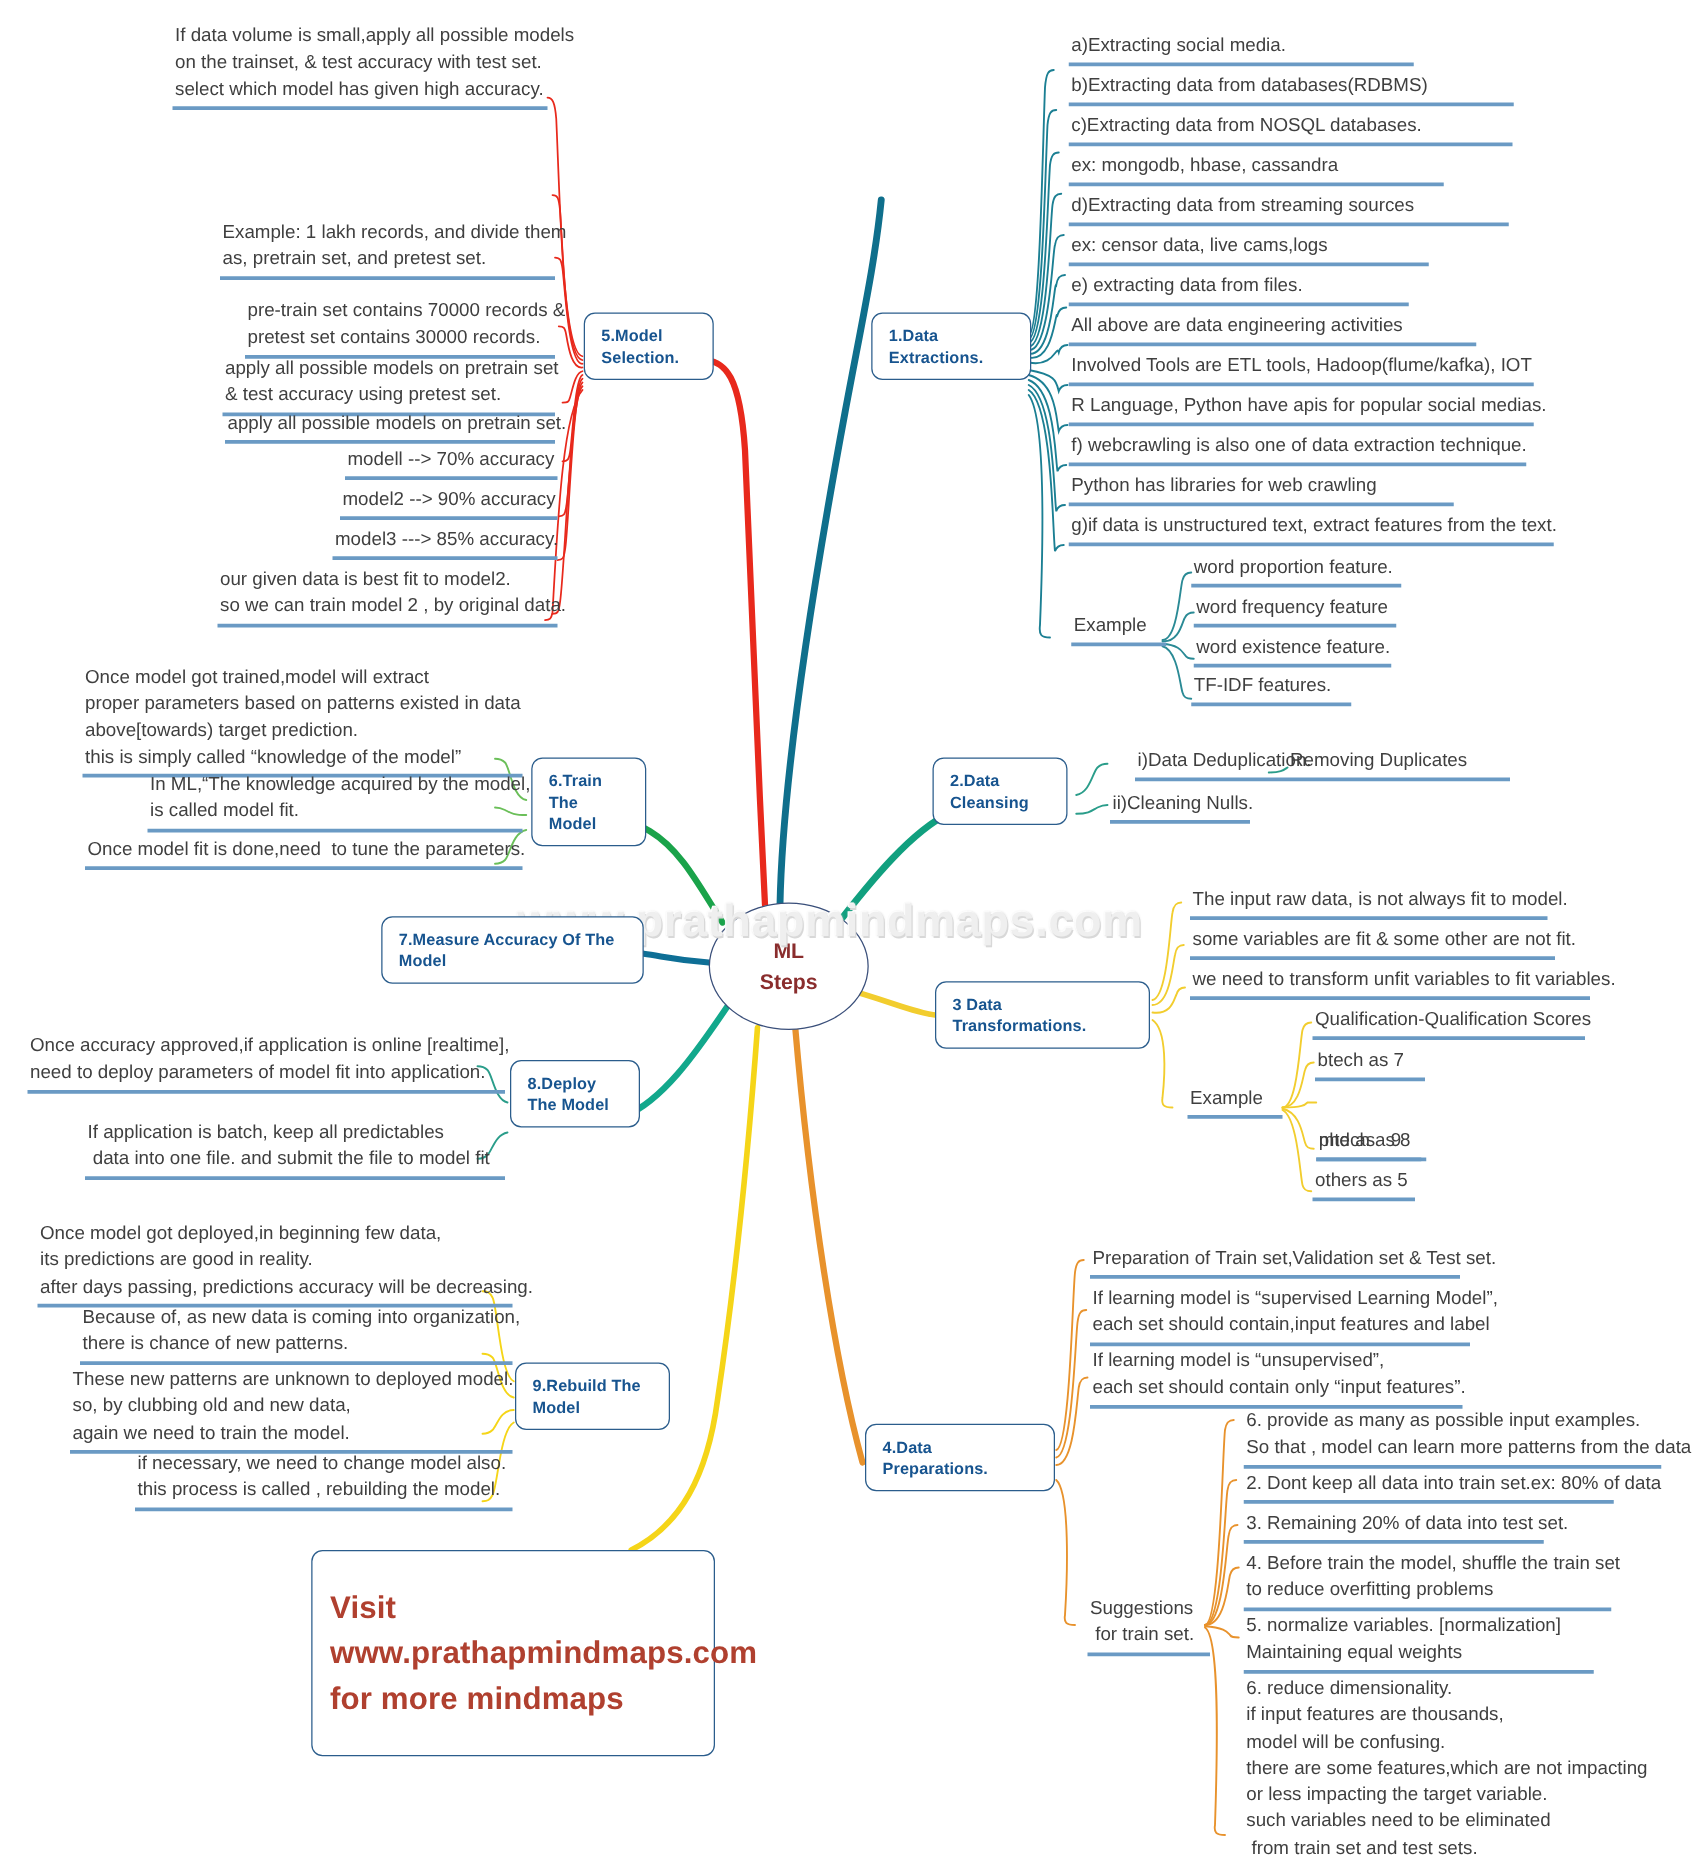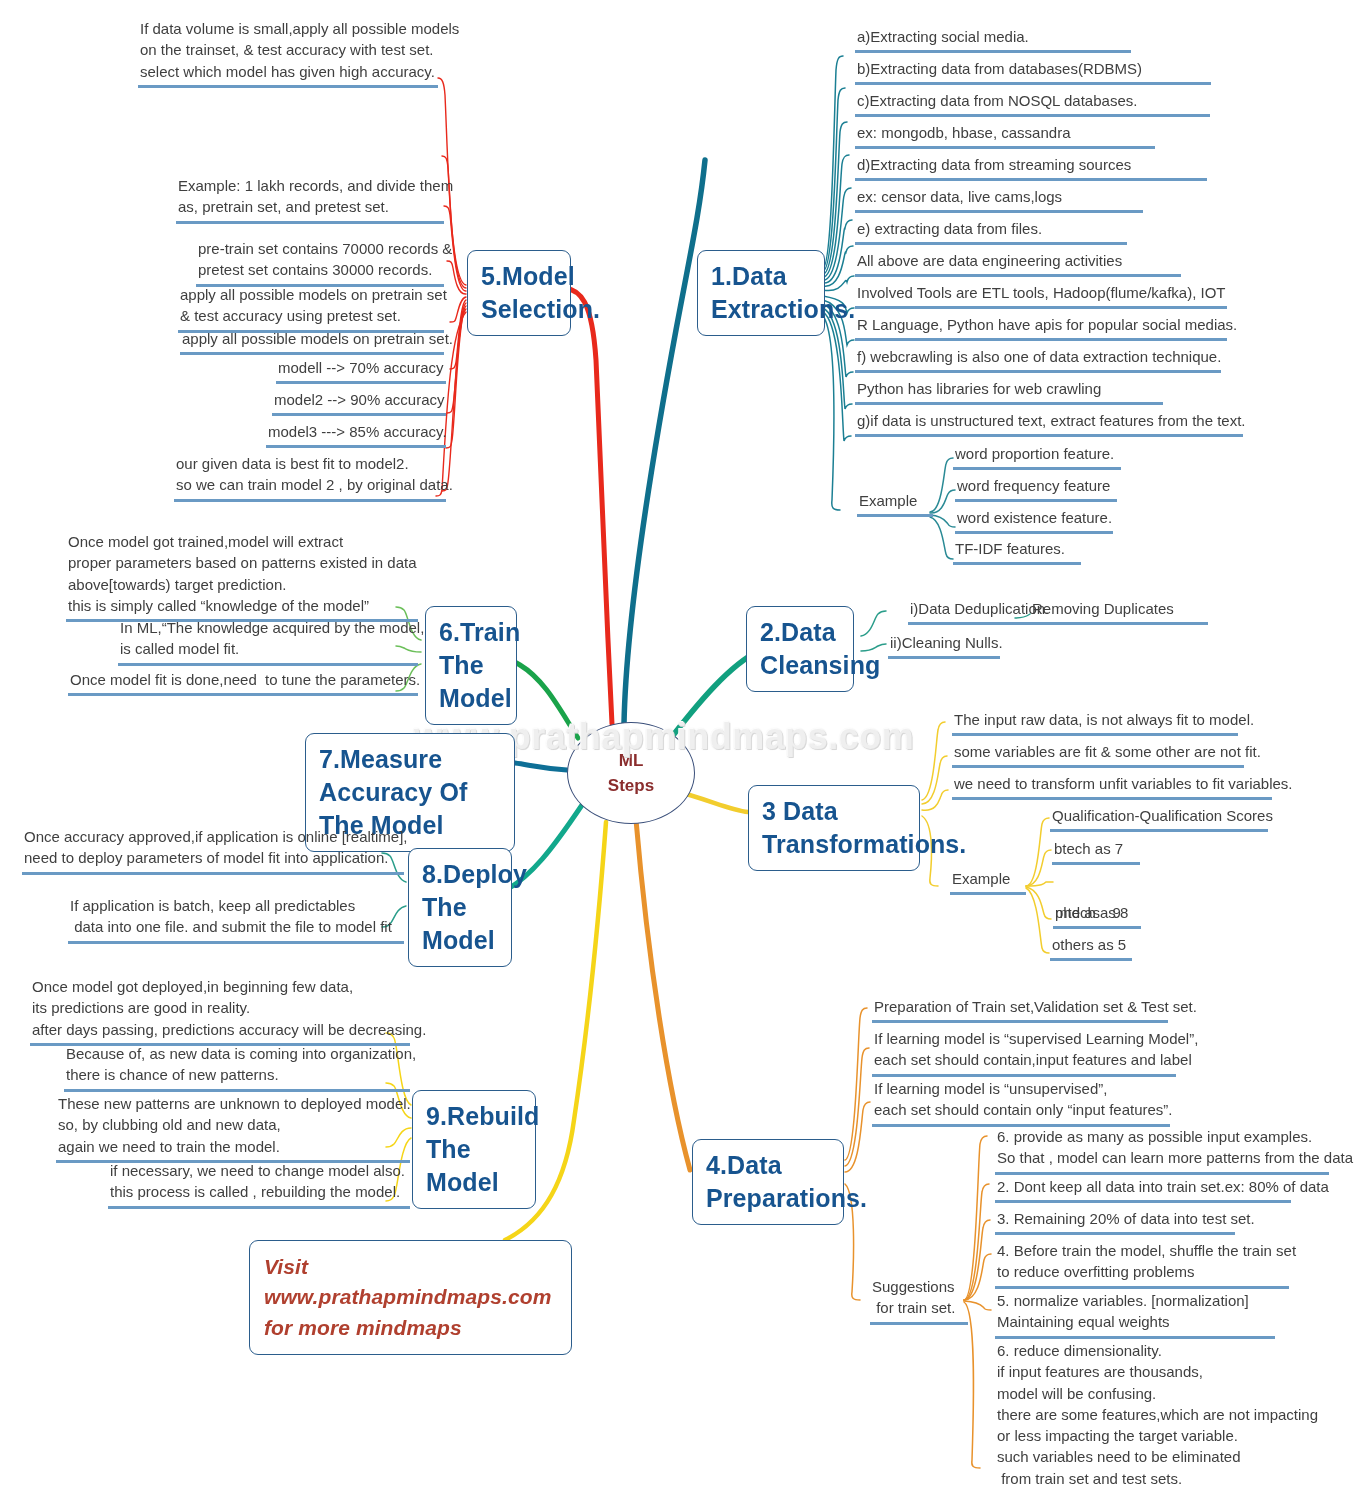--- a/index.html
+++ b/index.html
@@ -8,26 +8,26 @@
     font-family:"Liberation Sans","DejaVu Sans",sans-serif;
     color:#3b3b3b;
   }
   #canvas{position:absolute;inset:0;width:1354px;height:1489px;}
   svg.wires{position:absolute;left:0;top:0;width:1354px;height:1489px;pointer-events:none;}
 
   
   .node{
     position:absolute;box-sizing:border-box;
     border:1.4px solid #2b5d8c;border-radius:9px;background:#ffffff;
-    color:#17548f;font-weight:bold;font-size:25px;line-height:1.32;
+    color:#17548f;font-weight:bold;font-size:13px;line-height:1.32;
     padding:9px 12px 9px 13px;letter-spacing:.1px;
   }
   .node.visit{
-    color:#b0402f;border-color:#2b5d8c;font-size:21px;
-    padding:11px 14px;line-height:1.45;font-style:italic;
+    color:#b0402f;border-color:#2b5d8c;font-size:25px;
+    padding:27px 14px;line-height:1.45;
   }
   
   .center-node{
     position:absolute;left:567px;top:722px;width:126px;height:100px;
     border:1.3px solid #3a4f7a;border-radius:50%;background:#fff;
     display:flex;flex-direction:column;align-items:center;justify-content:center;
     color:#8a2d2d;font-size:17px;font-weight:600;line-height:1.5;
   }
   
   .leaf{

